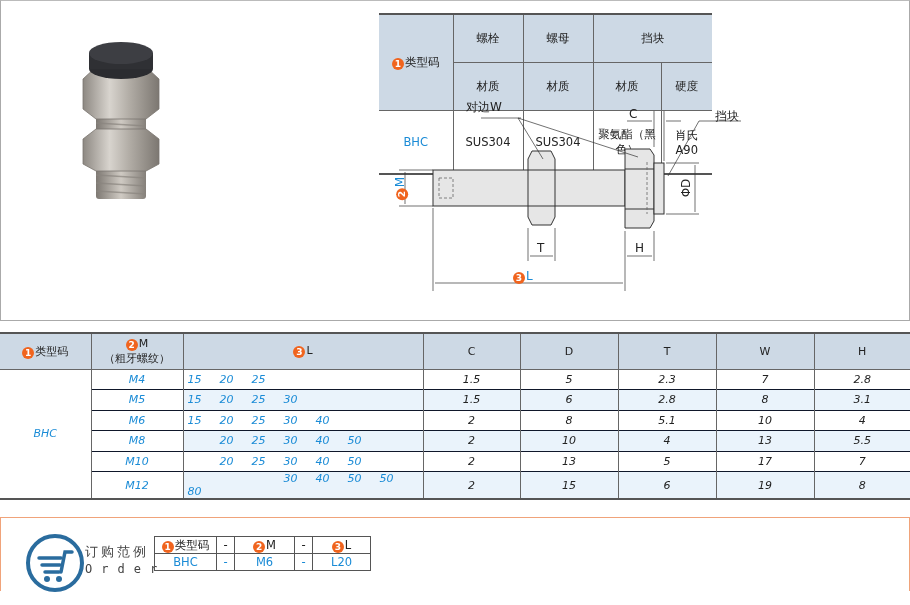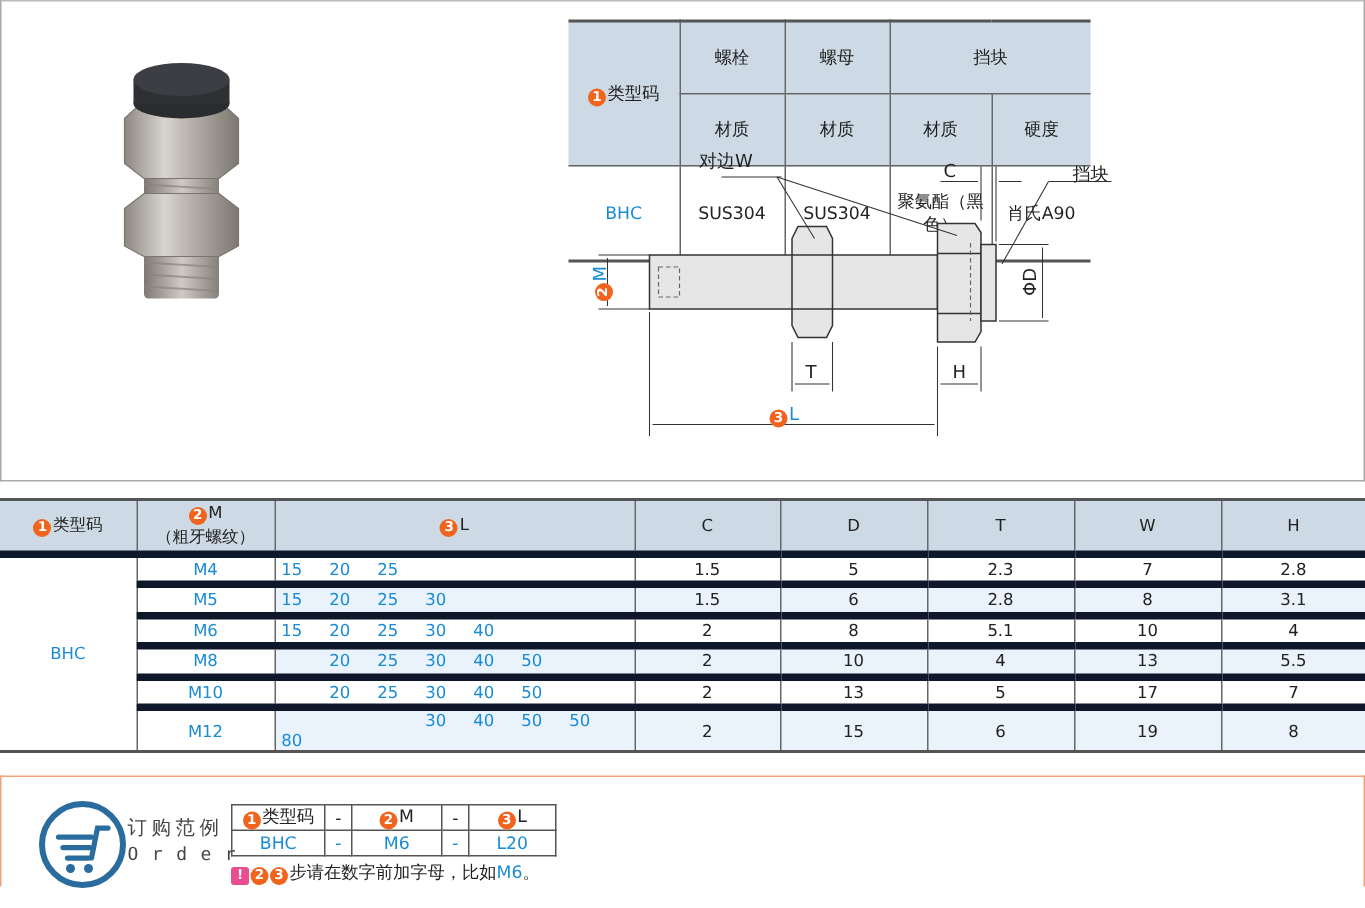--- a/index.html
+++ b/index.html
@@ -29,21 +29,21 @@
   .drawing { position: absolute; left: 380px; top: 90px; width: 400px; height: 200px; }
   .dlabel { position: absolute; font-size: 12px; color: #222; }
 
   
   .main { position: absolute; left: 0; top: 332px; width: 910px; border-collapse: collapse; font-size: 11px; }
   .main { border-top: 2px solid #555; border-bottom: 2px solid #555; }
   .main td { border-left: 1px solid #666; border-right: 1px solid #666; text-align: center; height: 20.5px; padding: 0; }
   .main tr td:first-child { border-left: none; }
   .main tr td:last-child { border-right: none; }
   .main tr.hd td { background: #cdd9e5; height: 36px; border-bottom: 1px solid #666; }
-  .main tr.r td { border-top: 5px solid #0f172a; }
+  .main tr.r td { border-top: 1px solid #0f172a; font-style: italic; }
   .main tr.alt td.dim, .main tr.alt td.lcell { background: #eaf3fb; }
   .main td.blue { color: #1a8bd6; }
   .main td.lcell { text-align: left; padding-left: 4px; }
   .lv { display: inline-block; width: 32px; color: #1a8bd6; }
   .main td.type { color: #1a8bd6; background: #fff; }
 
   
   .order { position: absolute; left: 0; top: 517px; width: 910px; height: 74px; border: 1px solid #f0a37a; border-bottom: none; }
   .cart { position: absolute; left: 24px; top: 15px; width: 60px; height: 60px; }
   .order-title { position: absolute; left: 84px; top: 25px; font-size: 13px; color: #444; letter-spacing: 3px; }
@@ -99,21 +99,21 @@
         <span class="badge">1</span><span>类型码</span>
       </td>
       <td style="width:70px">螺栓</td>
       <td style="width:70px">螺母</td>
       <td colspan="2">挡块</td>
     </tr>
     <tr class="hd">
       <td>材质</td>
       <td>材质</td>
       <td style="width:68px">材质</td>
-      <td style="width:66px">硬度</td>
+      <td style="width:51px">硬度</td>
     </tr>
     <tr>
       <td class="key">BHC</td>
       <td>SUS304</td>
       <td>SUS304</td>
       <td>聚氨酯（黑色）</td>
       <td>肖氏A90</td>
     </tr>
   </tbody>
     </table>
@@ -275,16 +275,13 @@
     </tr>
     <tr>
       <td class="val">BHC</td>
       <td class="val">-</td>
       <td class="val">M6</td>
       <td class="val">-</td>
       <td class="val">L20</td>
     </tr>
   </tbody>
     </table>
-  <div class="onote">
-    <span class="badge pink">!</span><span class="badge">2</span><span class="badge">3</span><span>步请在数字前加字母，比如</span><span class="m">M6</span><span>。</span>
-  </div>
 </div>
 
 </body></html>

